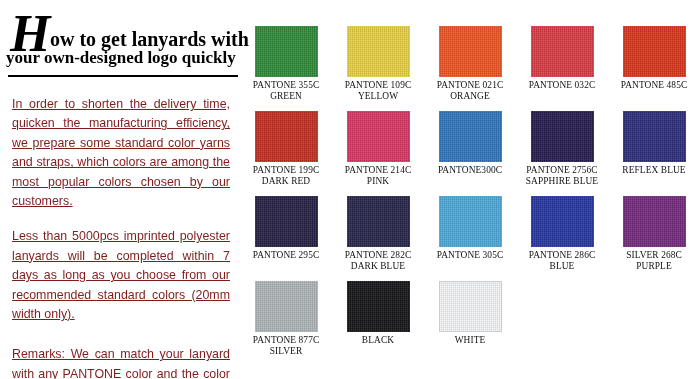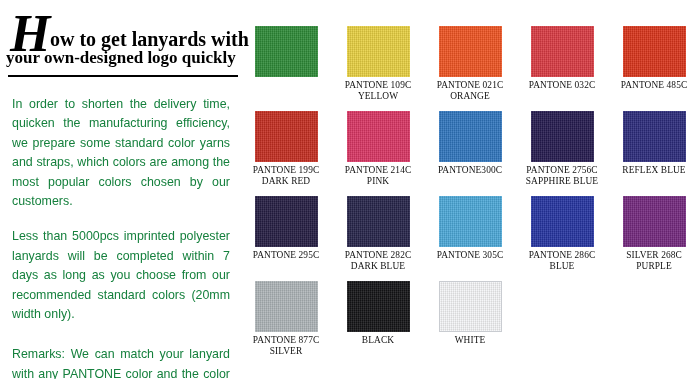--- a/index.html
+++ b/index.html
@@ -80,23 +80,24 @@
     position: absolute;
     left: 12px;
     top: 95px;
     width: 218px;
   }
 
   .para {
     font-family: "Liberation Sans", sans-serif;
     font-size: 12.4px;
     line-height: 19.4px;
-    color: #15803d;
+    color: #7f1d1d;
     text-align: justify;
     text-justify: inter-word;
+    text-decoration: underline;
   }
 
   .para + .para { margin-top: 16px; }
 
   #para-remarks { margin-top: 21px; }
 
   
   #swatch-grid {
     position: absolute;
     left: 240px;
@@ -179,20 +180,22 @@
       <p class="para">In order to shorten the delivery time, quicken the manufacturing efficiency, we prepare some standard color yarns and straps, which colors are among the most popular colors chosen by our customers.</p>
       <p class="para">Less than 5000pcs imprinted polyester lanyards will be completed within 7 days as long as you choose from our recommended standard colors (20mm width only).</p>
       <p class="para" id="para-remarks">Remarks: We can match your lanyard with any PANTONE color and the color of the logo was not confined.</p>
     </div>
 
   </div>
 
   <div id="swatch-grid">
       <div class="swatch-cell">
         <div class="swatch-chip" style="background-color: rgb(45, 138, 55);"></div>
+        <div class="swatch-label">PANTONE 355C
+GREEN</div>
       </div>
       <div class="swatch-cell">
         <div class="swatch-chip" style="background-color: rgb(232, 208, 64);"></div>
         <div class="swatch-label">PANTONE 109C
 YELLOW</div>
       </div>
       <div class="swatch-cell">
         <div class="swatch-chip" style="background-color: rgb(239, 83, 33);"></div>
         <div class="swatch-label">PANTONE 021C
 ORANGE</div>

